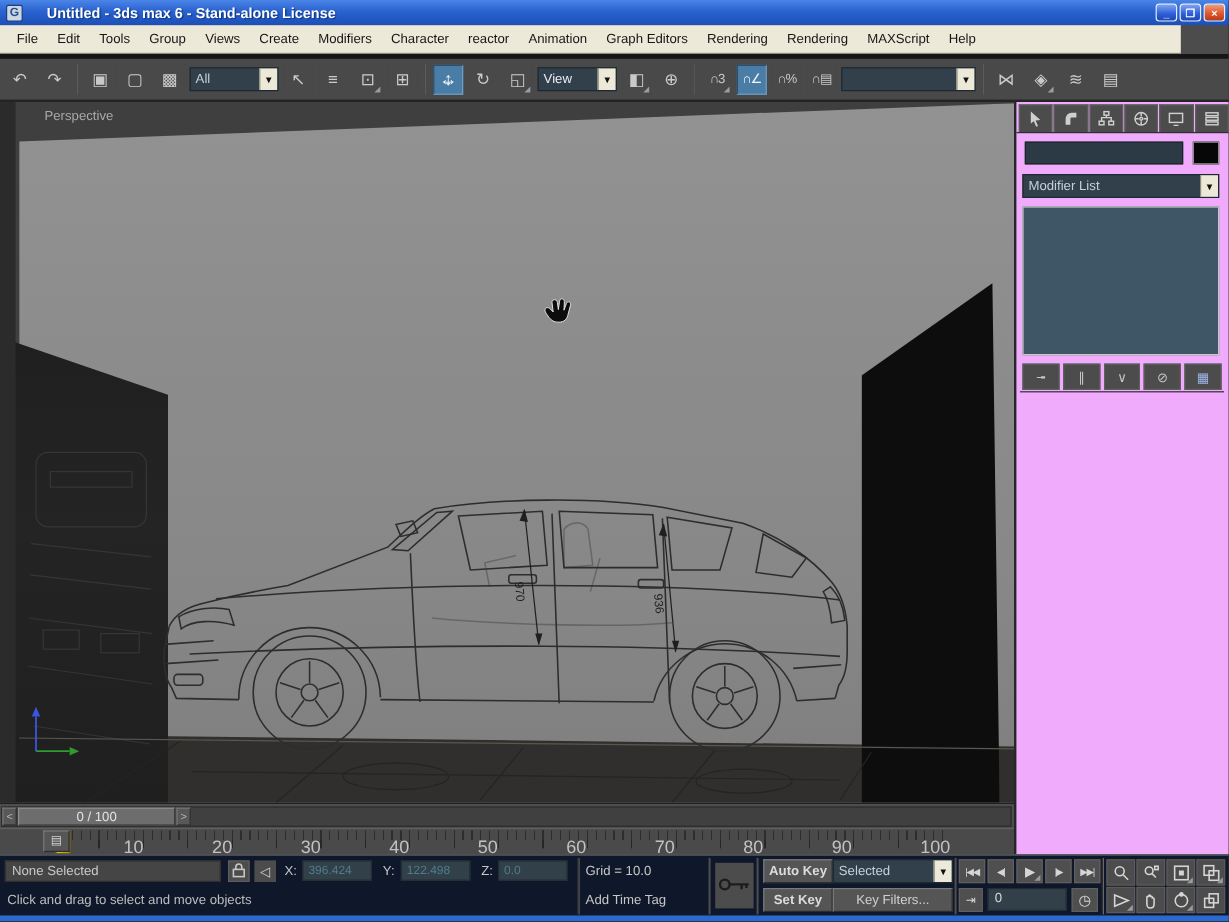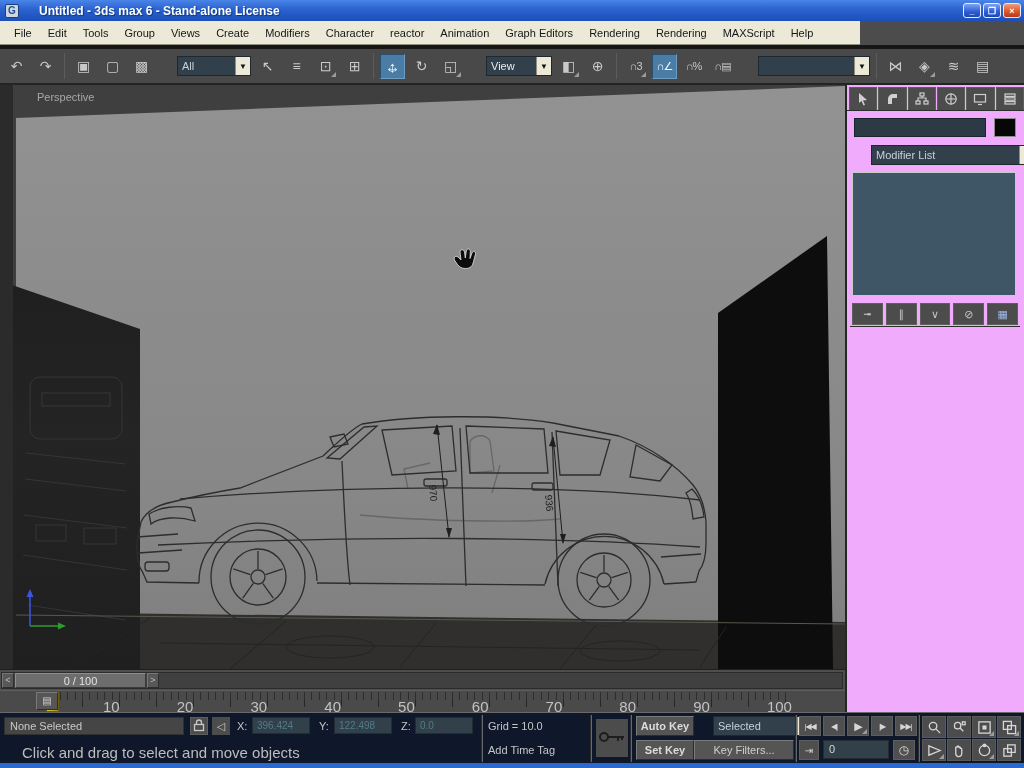--- a/index.html
+++ b/index.html
@@ -16,34 +16,34 @@
     border:1px solid #17407e;border-radius:2px;}
   .wtitle{color:#fff;font-weight:bold;font-size:12px;text-shadow:1px 1px 1px #0a357e;flex:1;
     white-space:nowrap;overflow:hidden;margin-left:16px;}
   .winbtns{display:flex;gap:2px;}
   .wb{width:18px;height:15px;border-radius:3px;border:1px solid #e6ecf8;color:#fff;font-size:9px;
     line-height:10px;padding:0;font-weight:bold;display:flex;align-items:center;justify-content:center;}
   .wb.min,.wb.res{background:linear-gradient(180deg,#7da3f0,#2c5cd8 60%,#1e48b4);}
   .wb.cls{background:linear-gradient(180deg,#f09a78,#dd5a30 55%,#b83a14);}
 
   
-  .menubar{position:absolute;left:0;top:21px;width:860px;height:24px;background:#ece9d8;
+  .menubar{position:absolute;left:0;top:21px;width:984px;height:24px;background:#ece9d8;
     border-bottom:1px solid #8f8d7c;display:flex;align-items:center;padding-left:6px;}
   .menuitem{font-size:11px;color:#161616;padding:3px 8px;cursor:default;}
 
   
   .toolbar{position:absolute;left:0;top:45px;width:1024px;height:40px;background:#494949;
     border-top:4px solid #161616;border-bottom:2px solid #242424;
     display:flex;align-items:center;gap:4px;padding:0 4px;}
   .tbtn{position:relative;width:25px;height:25px;background:#494949;border:1px solid #494949;
     color:#c9c9c9;font-size:14px;line-height:1;padding:0;display:flex;align-items:center;justify-content:center;}
   .tbtn.active{background:#4a7da6;border-color:#2c4f6d #6f9cc2 #6f9cc2 #2c4f6d;color:#f2f6fa;}
   .tbtn.small-glyph{font-size:11px;letter-spacing:-1px;}
   .tsep{width:1px;height:26px;background:#353535;border-right:1px solid #5c5c5c;margin:0 2px;}
-  .tdrop{height:20px;background:#31404b;border:1px solid #1d2830;display:flex;align-items:stretch;margin-left:19px;}
+  .tdrop{height:20px;background:#31404b;border:1px solid #1d2830;display:flex;align-items:stretch;}
   .tdrop .val{flex:1;color:#c7d0d8;font-size:11px;padding:3px 4px;white-space:nowrap;overflow:hidden;}
   .droparrow{width:15px;background:#ece9d8;border-left:1px solid #8f8d7c;color:#111;font-size:8px;
     display:flex;align-items:center;justify-content:center;}
   .mvwrap{position:relative;width:100%;height:100%;}
   .mvwrap span{position:absolute;left:0;top:0;width:100%;height:100%;display:flex;
     align-items:center;justify-content:center;font-size:15px;}
   .flyout::after{content:"";position:absolute;right:1px;bottom:1px;border-left:5px solid transparent;
     border-bottom:5px solid #9b9b9b;}
 
   
@@ -115,21 +115,21 @@
     border:1px solid #303030;color:#c9c9c9;font-size:11px;padding:2px 5px;}
   .lockbtn{position:absolute;left:190px;top:4px;width:18px;height:18px;background:#4c4c4c;
     border:1px solid #5e5e5e;padding:1px;}
   .offbtn{position:absolute;left:212px;top:4px;width:18px;height:18px;background:#4c4c4c;
     border:none;color:#cfcfcf;font-size:11px;padding:0;}
   .axis-label{position:absolute;top:7px;color:#c6c6c6;font-size:11px;}
   .axis-field{position:absolute;top:4px;width:58px;height:17px;background:#324049;
     border:1px solid #222c32;color:#507c8a;font-size:10px;padding:2px 4px;overflow:hidden;}
   .grid-label{position:absolute;left:488px;top:7px;color:#c6c6c6;font-size:11px;}
   .timetag-label{position:absolute;left:488px;top:31px;color:#c6c6c6;font-size:11px;}
-  .prompt{position:absolute;left:6px;top:31px;color:#bdbdbd;font-size:15px;margin-left:16px;}
+  .prompt{position:absolute;left:6px;top:31px;color:#bdbdbd;font-size:11px;}
   .bigkey{position:absolute;left:596px;top:6px;width:32px;height:38px;background:#4c4c4c;border:none;padding:0;}
   .skbtn{position:absolute;width:58px;height:20px;background:#555;border:1px solid;
     border-color:#7a7a7a #2c2c2c #2c2c2c #7a7a7a;color:#dcdcdc;font-size:11px;padding:0;font-weight:bold;}
   .kfbtn{position:absolute;left:694px;top:27px;width:100px;height:20px;background:#555;
     border:1px solid;border-color:#7a7a7a #2c2c2c #2c2c2c #7a7a7a;color:#cfcfcf;font-size:11px;}
   .keydrop{position:absolute;left:694px;top:3px;width:100px;height:20px;}
   .transport{position:absolute;left:799px;top:3px;display:flex;gap:2px;}
   .trbtn{width:22px;height:20px;background:#4f4f4f;border:1px solid #5e5e5e;color:#d6d6d6;
     font-size:8px;letter-spacing:-1px;padding:0;position:relative;}
   .keymode{position:absolute;left:799px;top:27px;width:20px;height:20px;background:#4f4f4f;

